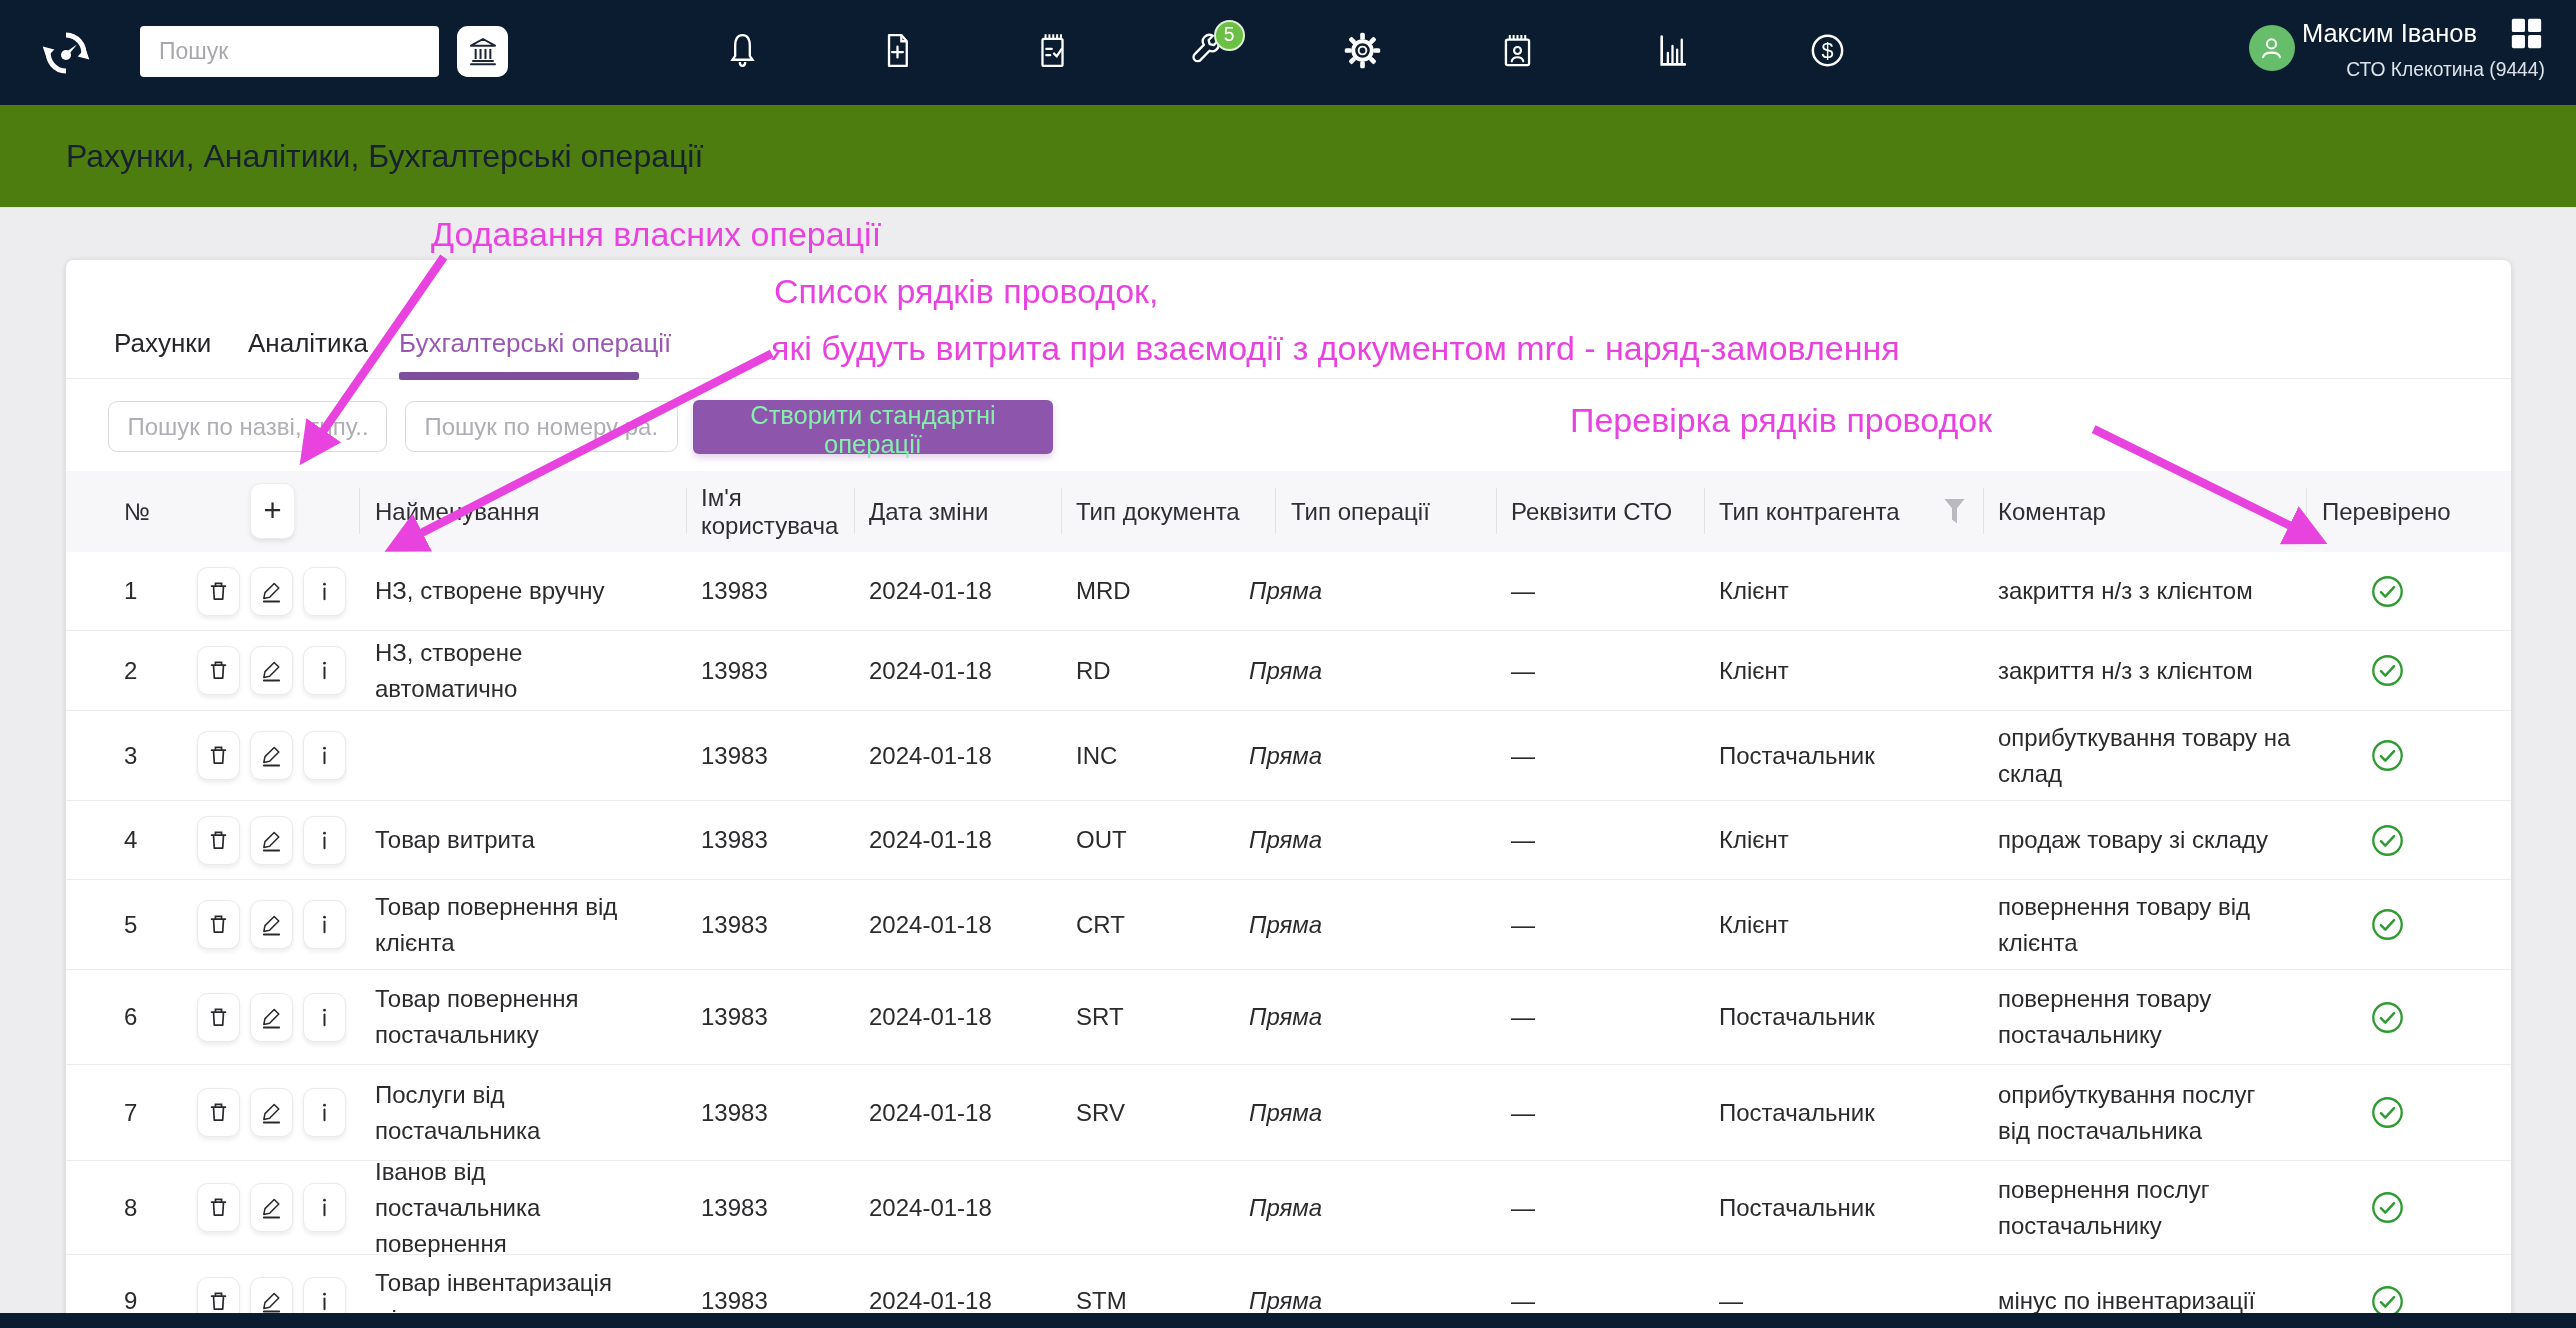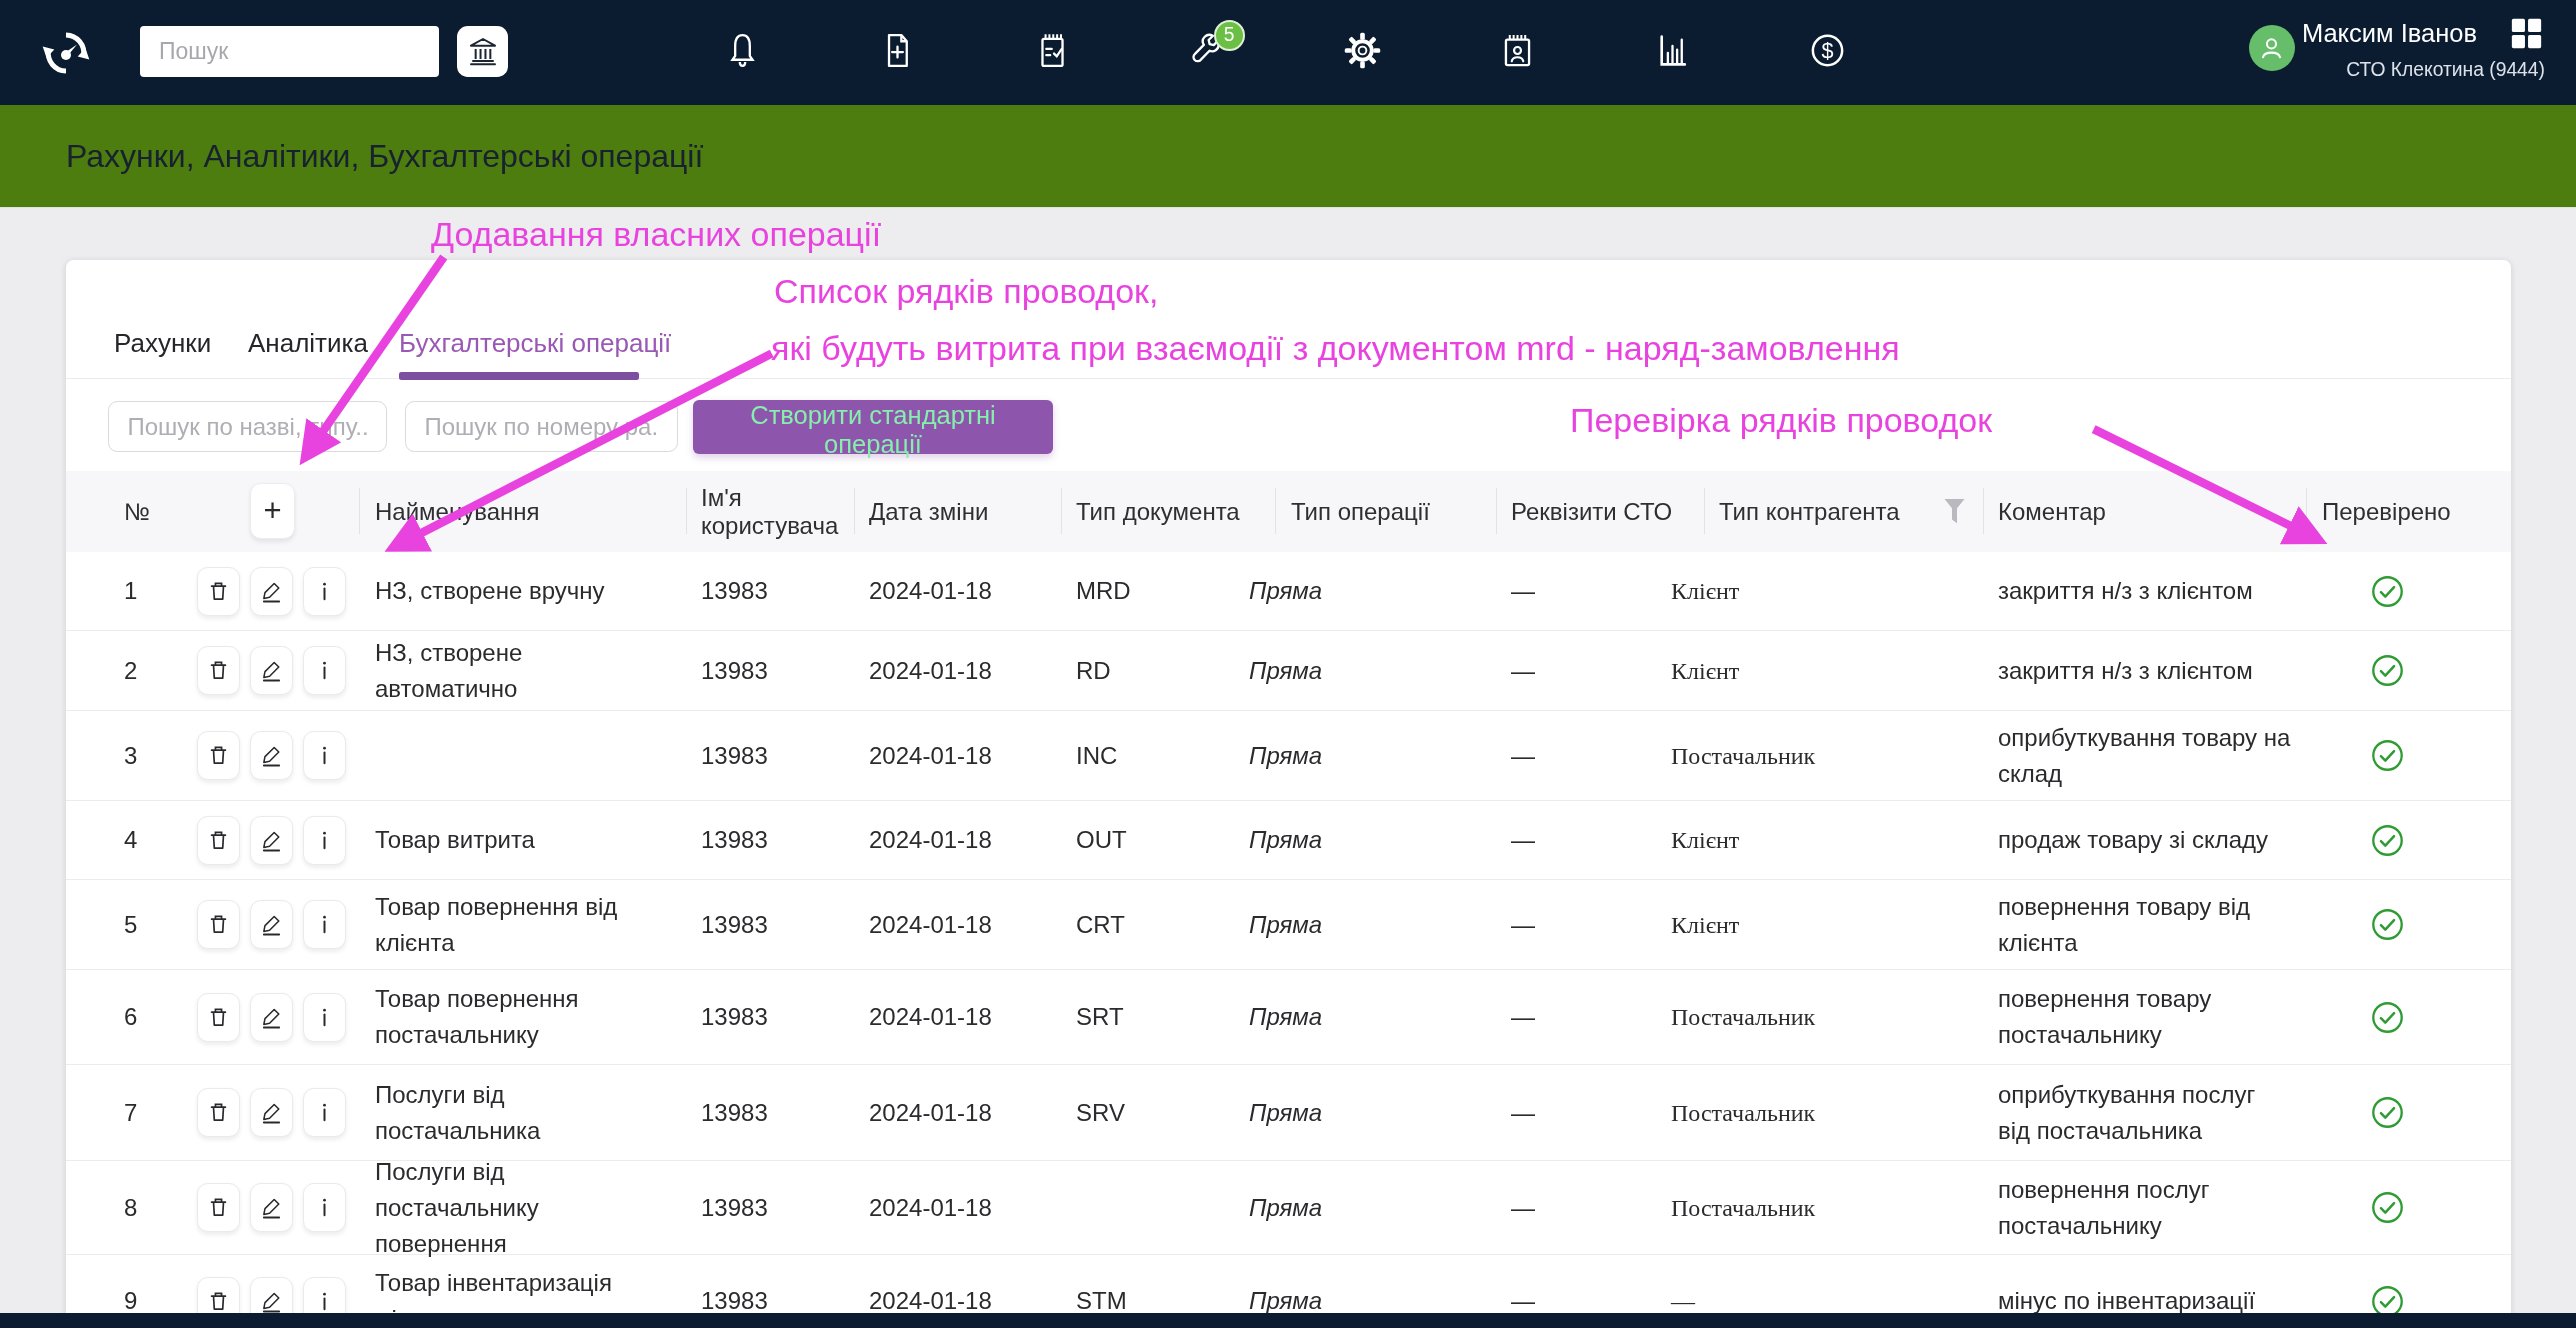--- a/index.html
+++ b/index.html
@@ -52,21 +52,21 @@
   .c-num{left:58px;width:66px;}
   .c-actions{left:123px;width:185px;gap:10px;padding-left:7.7px;}
   .act{width:43px;height:49px;background:#fff;border:0.8px solid #eaeaec;border-radius:10.8px;box-shadow:0 2.3px 4.6px rgba(0,0,0,.07);display:flex;align-items:center;justify-content:center;cursor:pointer;padding:0;}
   .act svg{width:23px;height:23px;}
   .c-name{left:309px;width:309px;padding-right:31px;}
   .c-user{left:635px;width:154px;}
   .c-date{left:803px;width:193px;}
   .c-doctype{left:1010px;width:201px;}
   .c-optype{left:1183px;width:208px;font-style:italic;}
   .c-sto{left:1445px;width:193px;}
-  .c-contragent{left:1605px;width:266px;font-family:Liberation Serif, serif;}
+  .c-contragent{left:1653px;width:266px;}
   .c-comment{left:1932px;width:324px;padding-right:31px;}
   .c-checked{left:2256px;width:131px;justify-content:center;}
   .chk{width:35px;height:35px;cursor:pointer;}
   .chk svg{width:35px;height:35px;display:block;}
 
   
   .ann{position:absolute;color:var(--magenta,#e843df);font-size:34px;z-index:9;white-space:nowrap;}
   #arrows{position:absolute;left:0;top:0;width:2576px;height:1329px;z-index:8;pointer-events:none;}
 
   .bottomstrip{position:absolute;left:0;top:1313px;width:100%;height:15.4px;background:var(--navbar,#0b1c30);z-index:10;}
@@ -527,21 +527,21 @@
                 <path d="M5 28h20" stroke="#2a2a2e" stroke-width="2.4" stroke-linecap="round"></path>
               </svg>
             </button>
             <button class="act">
               <svg viewBox="0 0 30 30">
                 <circle cx="15" cy="5.5" r="1.8" fill="#2a2a2e"></circle>
                 <path d="M15 11v14" stroke="#2a2a2e" stroke-width="2.6" stroke-linecap="round"></path>
               </svg>
             </button>
           </div>
-          <div class="cell c-name">Послуги від постачальнику повернення</div>
+          <div class="cell c-name">Іванов від постачальника повернення</div>
           <div class="cell c-user">13983</div>
           <div class="cell c-date">2024-01-18</div>
           <div class="cell c-optype">Пряма</div>
           <div class="cell c-sto">—</div>
           <div class="cell c-contragent">Постачальник</div>
           <div class="cell c-comment">повернення послуг постачальнику</div>
           <div class="cell c-checked">
             <span class="chk">
               <svg viewBox="0 0 48 48">
                 <circle cx="24" cy="24" r="19.5" fill="none" stroke="#2f9b33" stroke-width="3.2"></circle>

